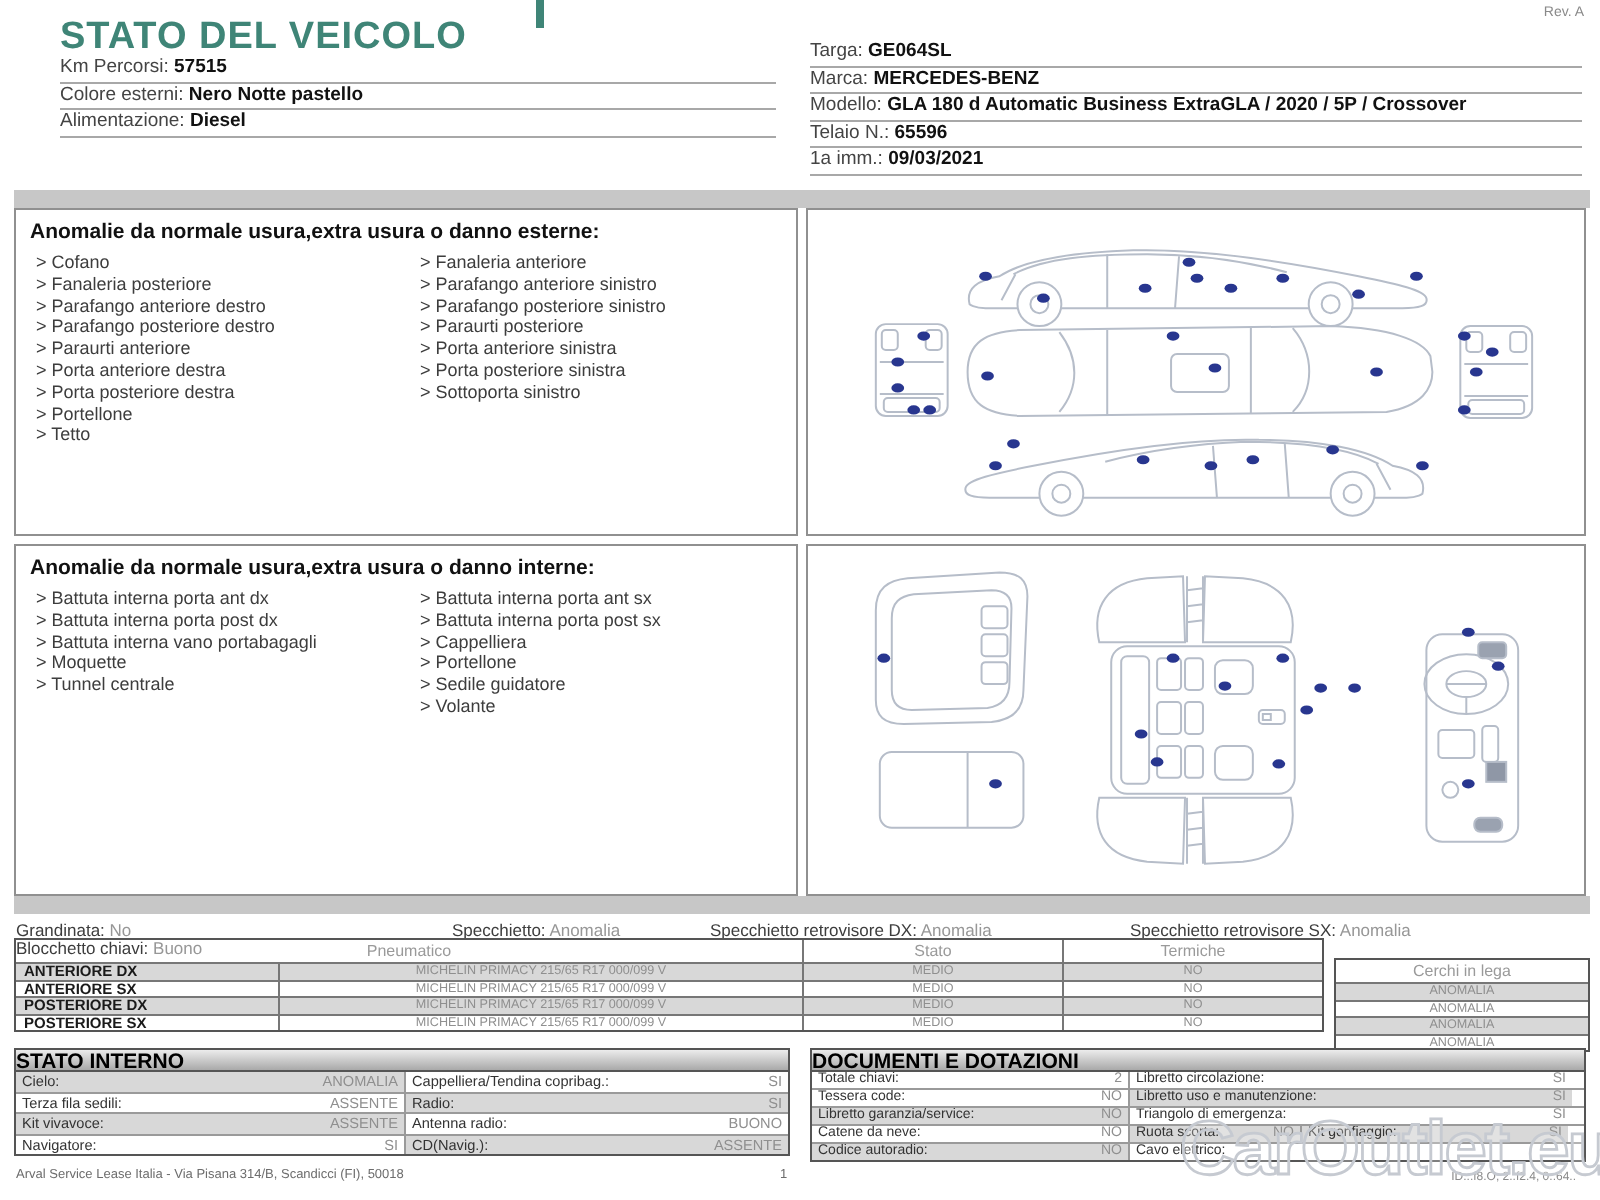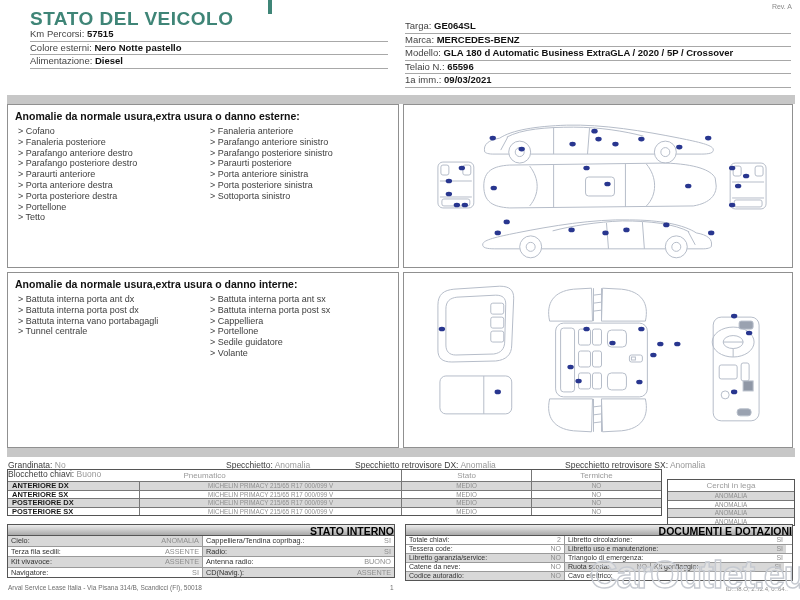--- a/index.html
+++ b/index.html
@@ -40,21 +40,21 @@
   .tyB{left:667px;top:479px;display:grid;grid-template-columns:126px;border:1px solid #555;}
   .tc{height:7.5px;line-height:7.5px;font-size:6.3px;color:#8f8f8f;text-align:center;overflow:hidden;white-space:nowrap;}
   .tc.th{height:11px;line-height:11px;font-size:8px;color:#9a9a9a;}
   .tc.pos{font-weight:bold;color:#1a1a1a;text-align:left;padding-left:4px;font-size:7.5px;}
   .sp2{grid-column:1 / 3;}
   .bl{border-left:1px solid #777;}
   .bt{border-top:1px solid #777;}
   .sh{background:#d8d8d8;}
   
   .btab{position:absolute;width:388px;}
-  .btab .bar{height:12px;line-height:12px;text-align:right;font-size:10.5px;font-weight:bold;color:#000;
+  .btab .bar{height:12px;line-height:12px;text-align:left;font-size:10.5px;font-weight:bold;color:#000;
              background:linear-gradient(#ececec,#a9a9a9);border:1px solid #555;box-sizing:border-box;}
   .btab .rows{border:1px solid #555;border-top:none;box-sizing:border-box;}
   .brow{display:flex;border-top:1px solid #9a9a9a;}
   .brow:first-child{border-top:none;}
   .si-row{height:9.5px;line-height:9.5px;font-size:7.3px;}
   .do-row{height:8.1px;line-height:8.1px;font-size:7px;}
   .cl{color:#333;padding-left:3px;overflow:hidden;white-space:nowrap;box-sizing:border-box;}
   .cv{color:#8f8f8f;text-align:right;padding-right:3px;overflow:hidden;white-space:nowrap;box-sizing:border-box;}
   .dv{border-left:1px solid #9a9a9a;}
   .stato-interno{left:7px;top:524px;}
@@ -184,20 +184,21 @@
         <ellipse cx="308" cy="128" rx="3.2" ry="2.3" fill="#28368F"></ellipse>
       </svg>
   </div>
 
   <div class="abs pbox txt-int">
     <div class="ptitle">Anomalie da normale usura,extra usura o danno interne:</div>
     <ul class="plist c1">
       <li class="itm">Battuta interna porta ant dx</li>
       <li class="itm">Battuta interna porta post dx</li>
       <li class="itm">Battuta interna vano portabagagli</li>
+      <li class="itm">Moquette</li>
       <li class="itm">Tunnel centrale</li>
     </ul>
     <ul class="plist c2">
       <li class="itm">Battuta interna porta ant sx</li>
       <li class="itm">Battuta interna porta post sx</li>
       <li class="itm">Cappelliera</li>
       <li class="itm">Portellone</li>
       <li class="itm">Sedile guidatore</li>
       <li class="itm">Volante</li>
     </ul>

